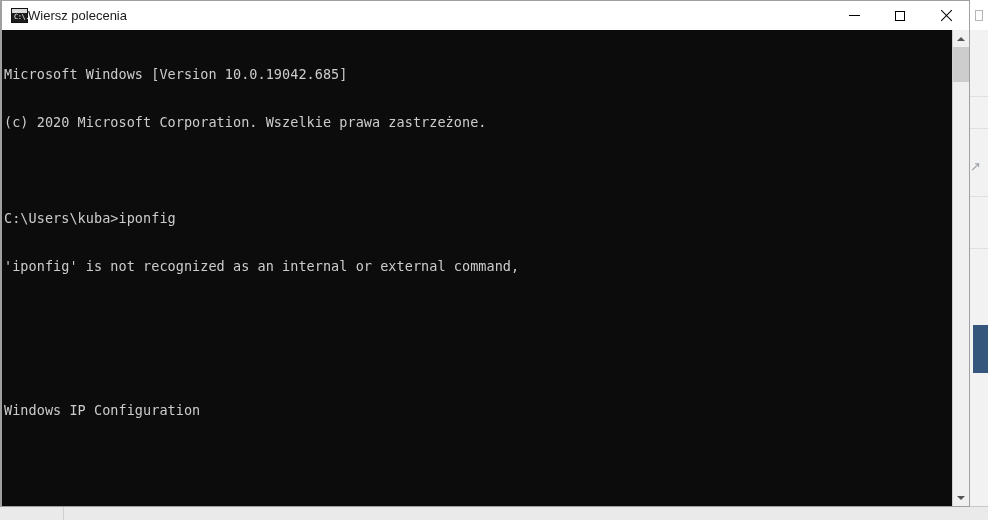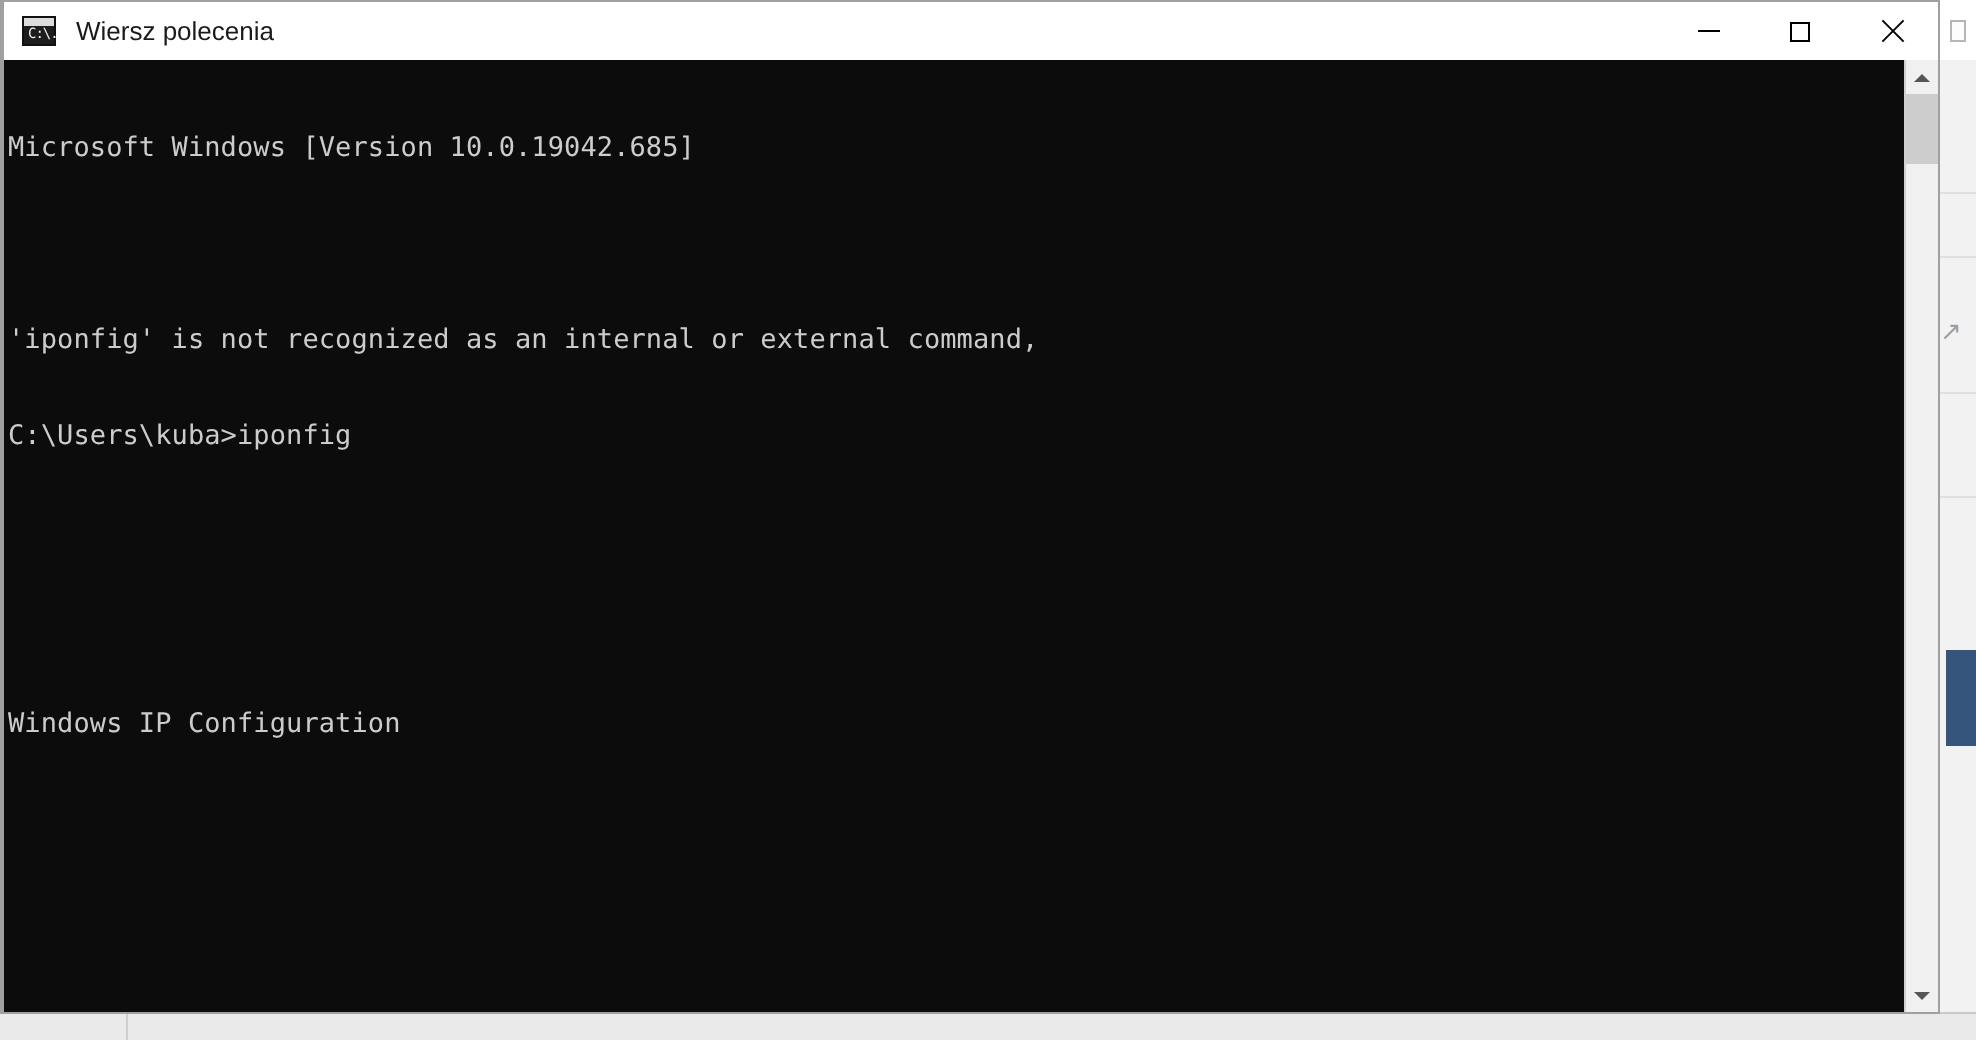--- a/index.html
+++ b/index.html
@@ -88,21 +88,20 @@
     background:#dcdcdc;
   }
   #app-icon-text {
     position:absolute; left:2px; top:4px;
     font-family:"DejaVu Sans Mono", monospace;
     font-size:7px; line-height:9px;
     color:#f0f0f0; white-space:nowrap;
     letter-spacing:-0.5px;
   }
   #window-title {
-    margin-left:10px;
     font-size:13px;
     color:#1a1a1a;
     font-family:"Liberation Sans", sans-serif;
     white-space:nowrap;
   }
   #window-controls {
     position:absolute; right:0; top:0;
     height:29px; display:flex;
   }
   .win-btn {
@@ -205,23 +204,24 @@
         <div class="win-btn" title="Zamknij">
           <span class="glyph glyph-close"></span>
         </div>
       </div>
     </div>
 
     <div id="console-body">
 
       <div id="console-text">
         <div class="line">Microsoft Windows [Version 10.0.19042.685]</div>
+        <div class="line">(c) 2020 Microsoft Corporation. Wszelkie prawa zastrzeżone.</div>
         <div class="line"></div>
+        <div class="line">C:\Users\kuba&gt;iponfig</div>
         <div class="line">'iponfig' is not recognized as an internal or external command,</div>
-        <div class="line">C:\Users\kuba&gt;iponfig</div>
         <div class="line"></div>
         <div class="line"></div>
         <div class="line">Windows IP Configuration</div>
         
         
         
         
         
         
         

